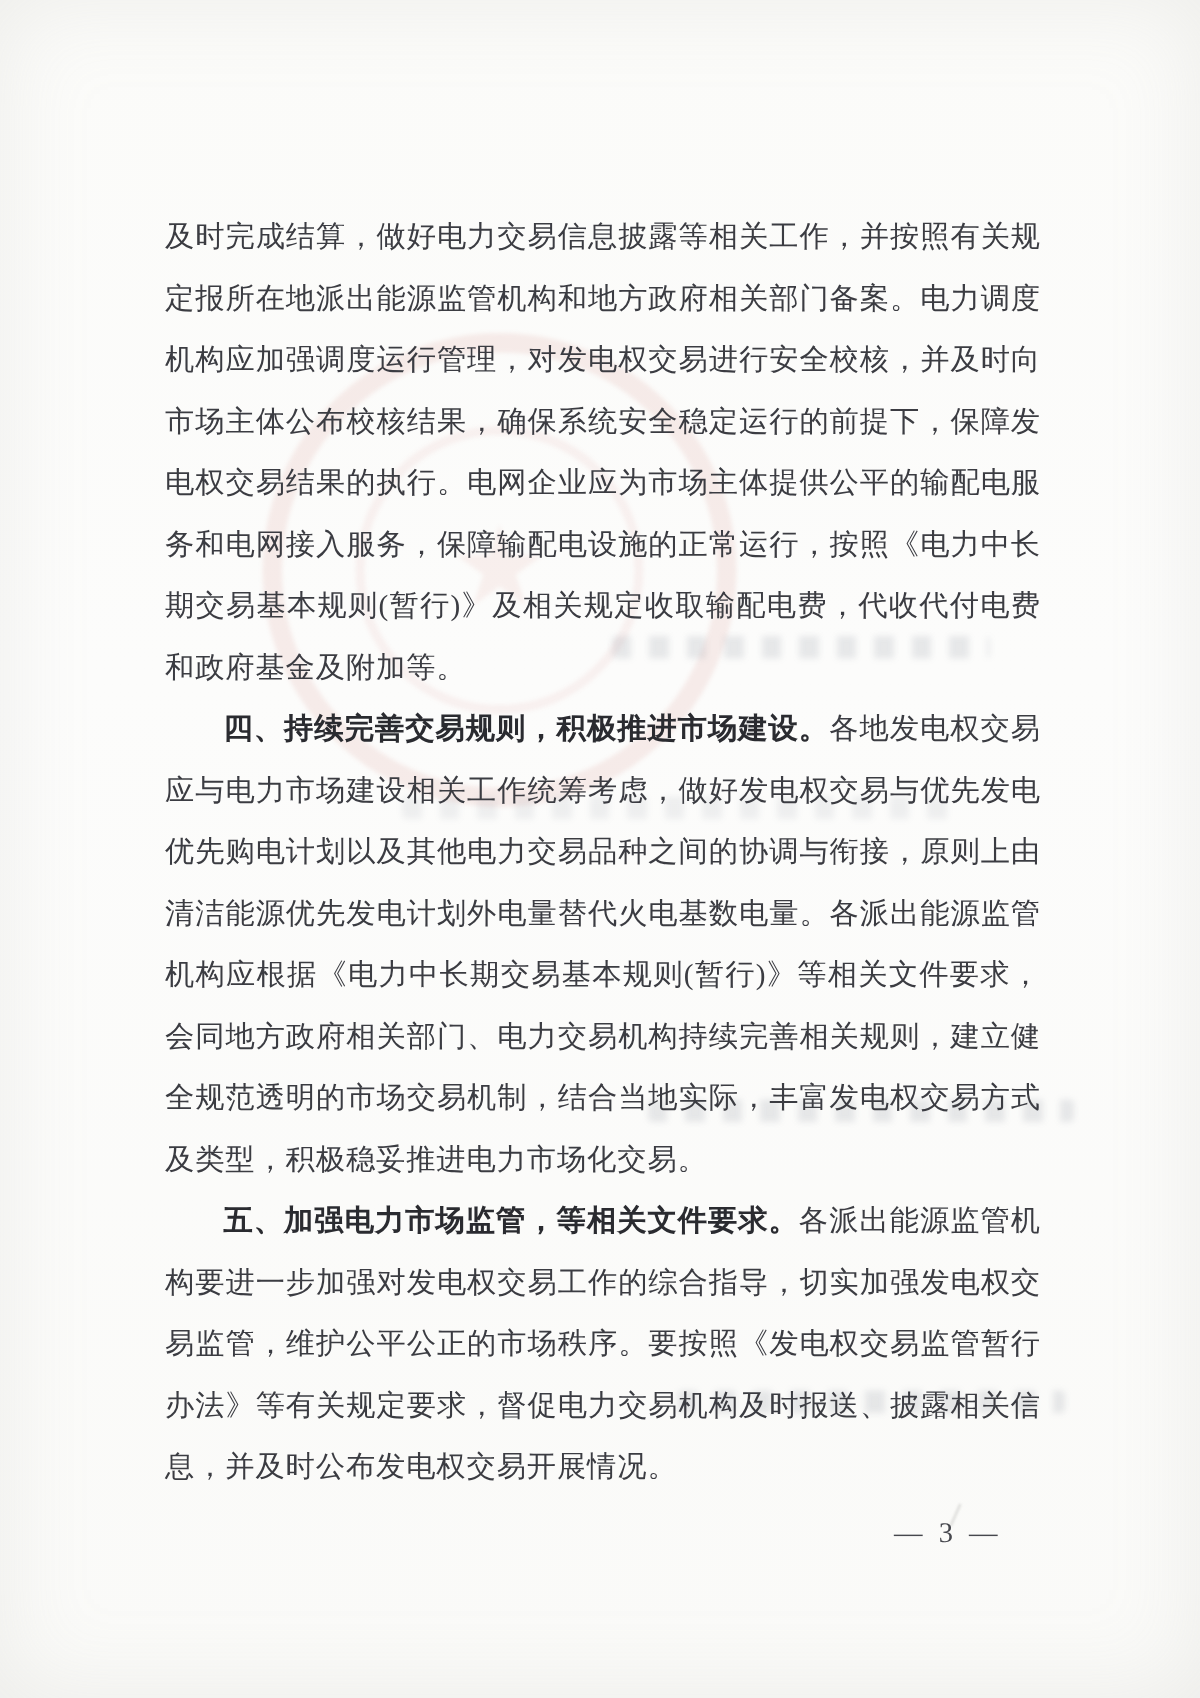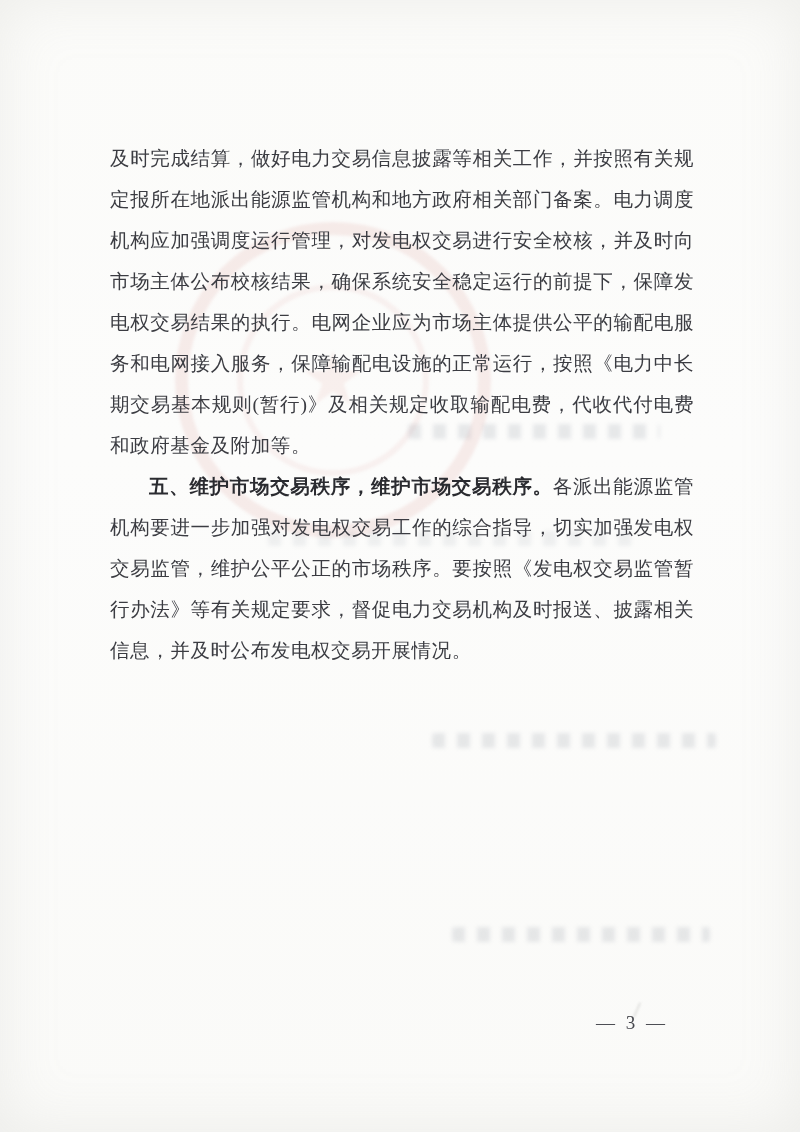--- a/index.html
+++ b/index.html
@@ -123,19 +123,20 @@
     <div class="seal-star">★</div>
   </div>
 
   <div class="smudge a"></div>
   <div class="smudge b"></div>
   <div class="smudge c"></div>
   <div class="smudge d"></div>
 
   <div class="content">
     <p><span class="lead"></span><span>及时完成结算，做好电力交易信息披露等相关工作，并按照有关规定报所在地派出能源监管机构和地方政府相关部门备案。电力调度机构应加强调度运行管理，对发电权交易进行安全校核，并及时向市场主体公布校核结果，确保系统安全稳定运行的前提下，保障发电权交易结果的执行。电网企业应为市场主体提供公平的输配电服务和电网接入服务，保障输配电设施的正常运行，按照《电力中长期交易基本规则(暂行)》及相关规定收取输配电费，代收代付电费和政府基金及附加等。</span></p>
-    <p class="indent"><span class="lead">五、维护市场交易秩序，维护市场交易秩序。</span><span>各派出能源监管机构要进一步加强对发电权交易工作的综合指导，切实加强发电权交易监管，维护公平公正的市场秩序。要按照《发电权交易监管暂行办法》等有关规定要求，督促电力交易机构及时报送、披露相关信息，并及时公布发电权交易开展情况。</span></p>
+    <p class="indent"><span class="lead">四、持续完善交易规则，积极推进市场建设。</span><span>各地发电权交易应与电力市场建设相关工作统筹考虑，做好发电权交易与优先发电优先购电计划以及其他电力交易品种之间的协调与衔接，原则上由清洁能源优先发电计划外电量替代火电基数电量。各派出能源监管机构应根据《电力中长期交易基本规则(暂行)》等相关文件要求，会同地方政府相关部门、电力交易机构持续完善相关规则，建立健全规范透明的市场交易机制，结合当地实际，丰富发电权交易方式及类型，积极稳妥推进电力市场化交易。</span></p>
+    <p class="indent"><span class="lead">五、加强电力市场监管，等相关文件要求。</span><span>各派出能源监管机构要进一步加强对发电权交易工作的综合指导，切实加强发电权交易监管，维护公平公正的市场秩序。要按照《发电权交易监管暂行办法》等有关规定要求，督促电力交易机构及时报送、披露相关信息，并及时公布发电权交易开展情况。</span></p>
   </div>
 
   <div class="crease"></div>
   <div class="page-number">— 3 —</div>
 
 </div>
 
 </body></html>

